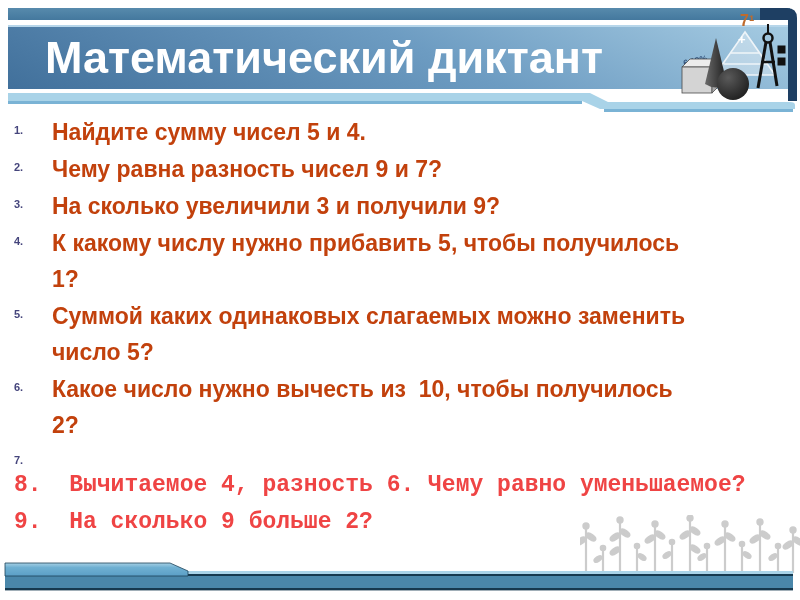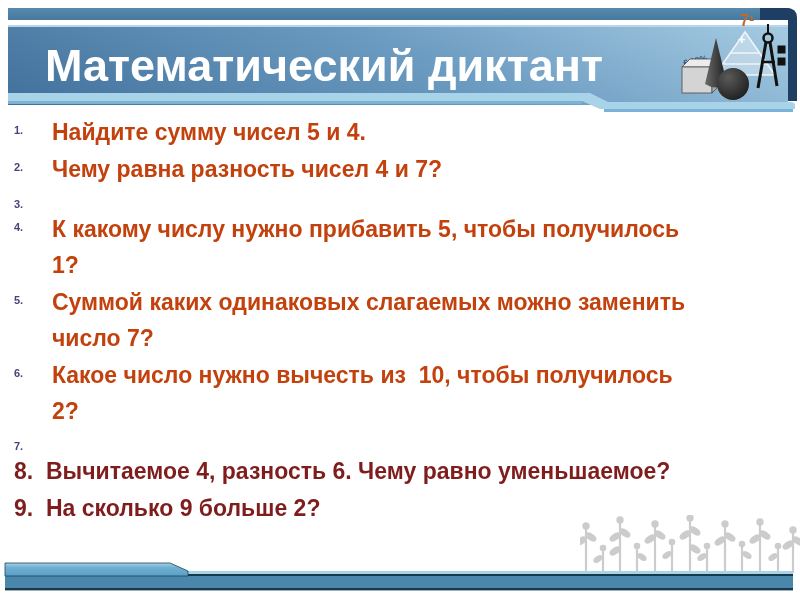--- a/index.html
+++ b/index.html
@@ -3,37 +3,37 @@
 <meta charset="utf-8">
 <style>
   html,body{margin:0;padding:0;background:#fff;}
   .slide{position:relative;width:800px;height:600px;background:#ffffff;overflow:hidden;
          font-family:"Liberation Sans", sans-serif;}
 
   
   .top-bar{position:absolute;left:8px;top:8px;width:782px;height:12px;
            background:linear-gradient(180deg,#578aac,#44789e);z-index:1;}
   .navy-corner{position:absolute;left:755px;top:5px;z-index:3;}
-  .title-band{position:absolute;left:8px;top:25px;width:780px;height:80px;box-sizing:border-box;
+  .title-band{position:absolute;left:8px;top:25px;width:780px;height:64px;box-sizing:border-box;
               background:linear-gradient(205deg,#a5cbe2 0%,#6d9cc2 45%,#41709b 100%);
               border-top:2px solid #b7d6ea;z-index:1;display:flex;align-items:center;}
   .title-band h1{margin:0;padding-left:37px;font-size:45px;font-weight:bold;color:#ffffff;
                  letter-spacing:0;line-height:60px;white-space:nowrap;}
   .strip-svg{position:absolute;left:0;top:90px;z-index:1;}
   .clipart{position:absolute;left:680px;top:10px;z-index:4;}
 
   
   .content{position:absolute;left:8px;top:114px;width:784px;z-index:2;}
   .item{display:flex;margin:0 0 1px 0;}
   .item .num{flex:0 0 44px;width:44px;box-sizing:border-box;padding:10px 0 0 6px;
              font-size:11px;font-weight:bold;color:#45457c;}
   .item .txt{font-size:23px;font-weight:bold;color:#c2410c;line-height:36px;
              white-space:pre-wrap;}
-  .plain{margin:0 0 1px 0;padding-left:6px;font-size:23px;font-weight:bold;color:#7f1d1d;
-         line-height:36px;white-space:pre-wrap;}
+  .plain{margin:0 0 1px 0;padding-left:6px;font-size:23px;font-weight:bold;color:#ef4444;
+         line-height:36px;white-space:pre-wrap;font-family:Liberation Mono, monospace;}
 
   
   .sprouts{position:absolute;left:580px;top:515px;z-index:0;}
   .footer-svg{position:absolute;left:0;top:555px;z-index:1;}
 </style>
 </head>
 <body>
 
 <div class="slide">
 
@@ -191,37 +191,38 @@
 
   <div class="content">
 
     <div class="item">
       <span class="num">1.</span>
       <span class="txt">Найдите сумму чисел 5 и 4.</span>
     </div>
 
     <div class="item">
       <span class="num">2.</span>
-      <span class="txt">Чему равна разность чисел 4 и 7?</span>
+      <span class="txt">Чему равна разность чисел 9 и 7?</span>
     </div>
 
     <div class="item">
       <span class="num">3.</span>
+      <span class="txt">На сколько увеличили 3 и получили 9?</span>
     </div>
 
     <div class="item">
       <span class="num">4.</span>
       <span class="txt">К какому числу нужно прибавить 5, чтобы получилось
 1?</span>
     </div>
 
     <div class="item">
       <span class="num">5.</span>
       <span class="txt">Суммой каких одинаковых слагаемых можно заменить
-число 7?</span>
+число 5?</span>
     </div>
 
     <div class="item">
       <span class="num">6.</span>
       <span class="txt">Какое число нужно вычесть из  10, чтобы получилось
 2?</span>
     </div>
 
     <div class="item">
       <span class="num">7.</span>

